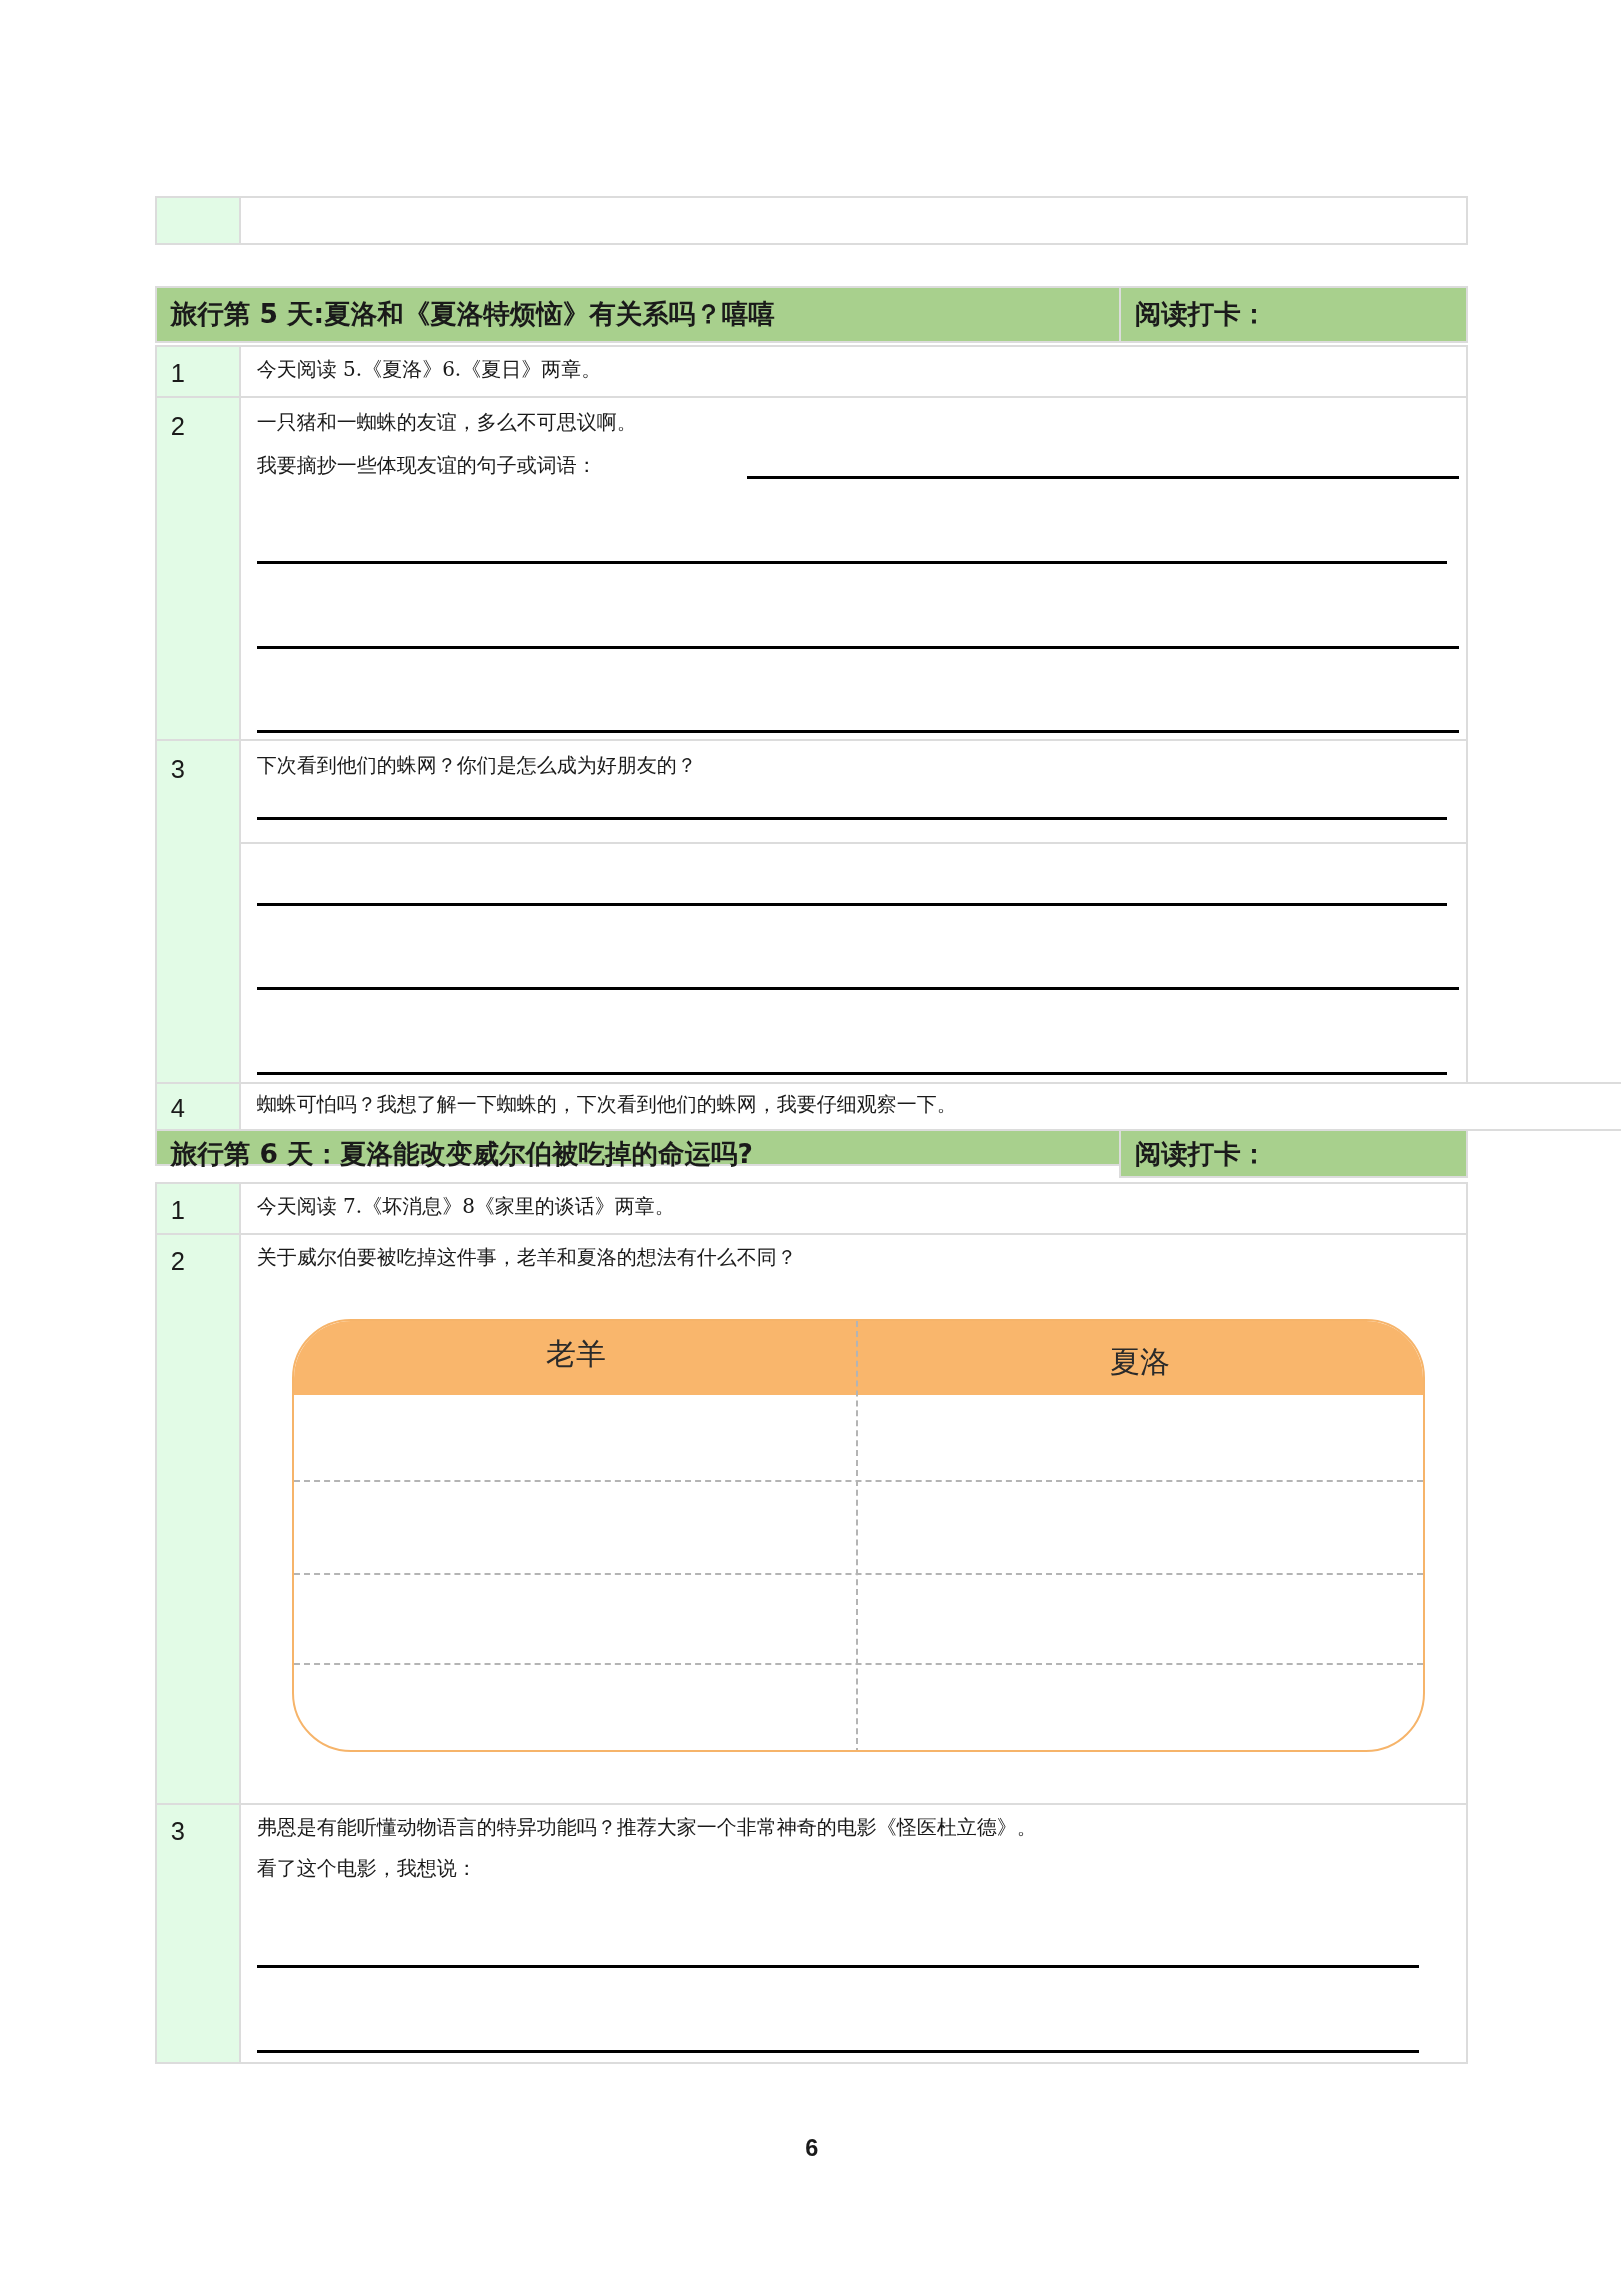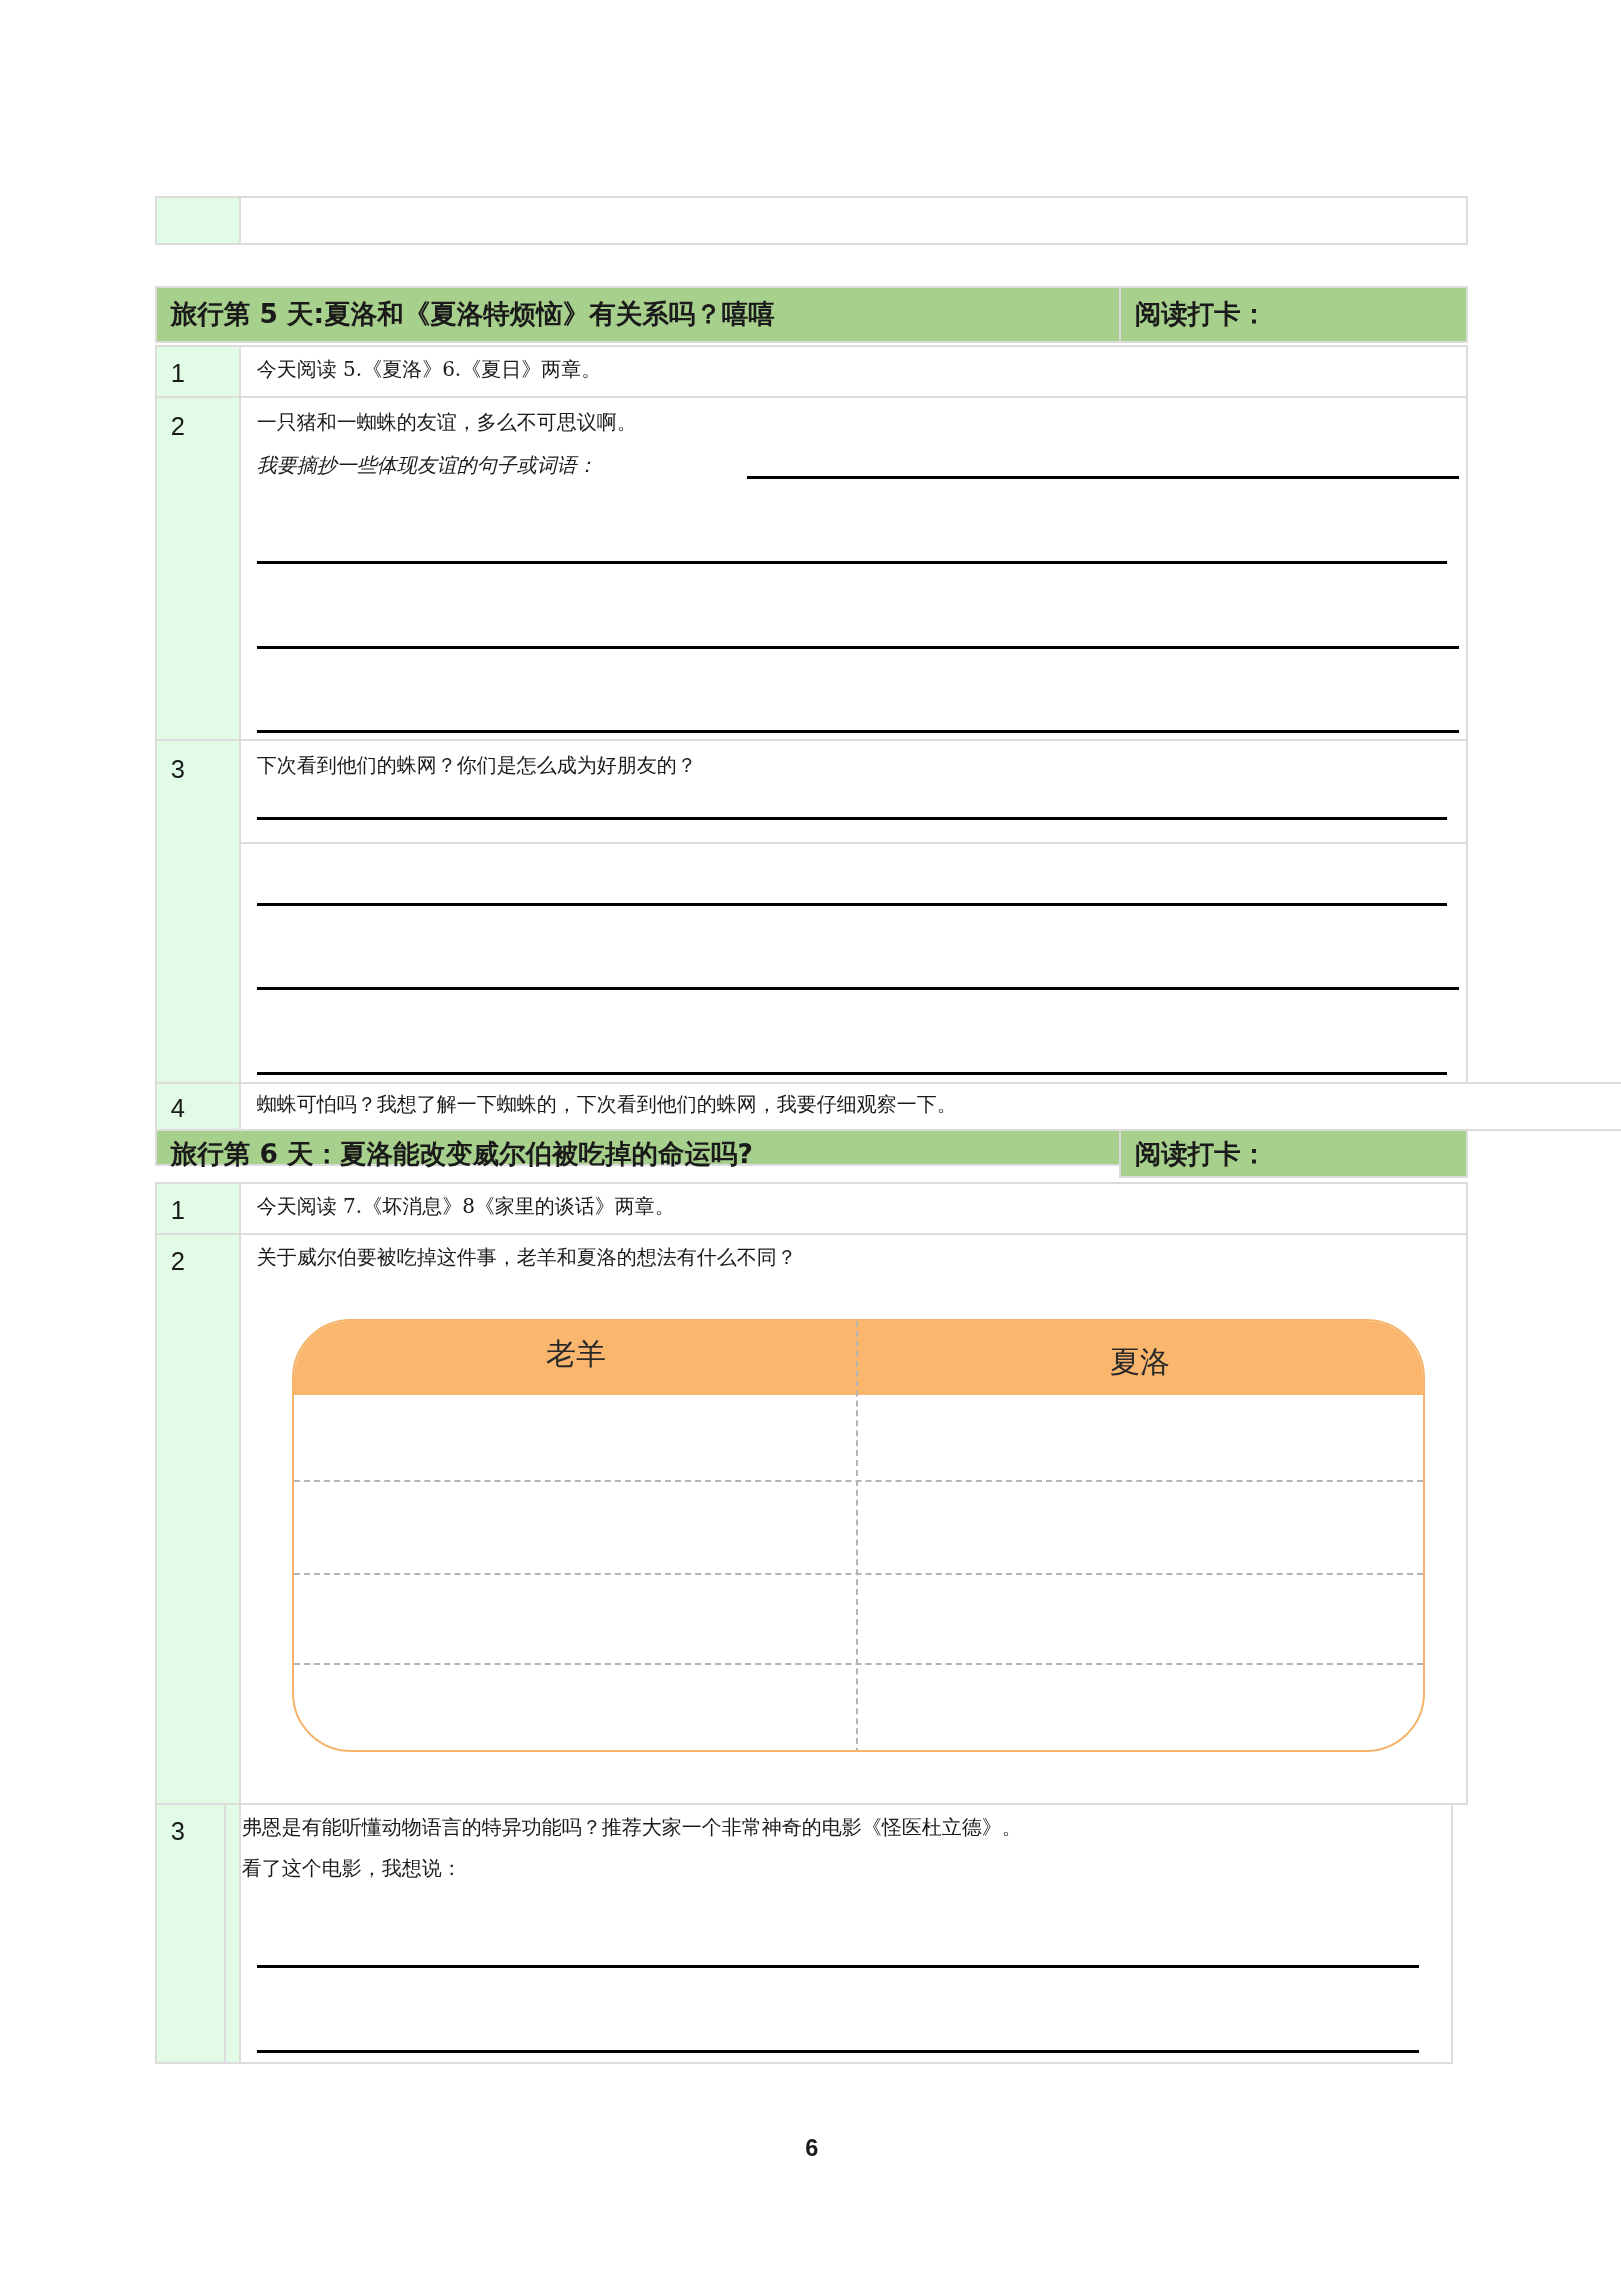--- a/index.html
+++ b/index.html
@@ -52,21 +52,21 @@
   </div>
   <div class="abs cell-border" style="left:239px;top:345px;width:1229px;height:53px;">
     <span class="abs txt" style="left:15.7px;top:11.8px;">今天阅读 5.《夏洛》6.《夏日》两章。</span>
   </div>
 
   <div class="abs cell-border numcol" style="left:155px;top:396px;width:86px;height:345px;">
     <span class="abs num" style="left:13.7px;top:13.7px;">2</span>
   </div>
   <div class="abs cell-border" style="left:239px;top:396px;width:1229px;height:448px;">
     <span class="abs txt" style="left:15.7px;top:13.7px;">一只猪和一蜘蛛的友谊，多么不可思议啊。</span>
-    <span class="abs txt" style="left:15.7px;top:57px;font-style:italic;">我要摘抄一些体现友谊的句子或词语：</span>
+    <span class="abs txt" style="left:15.7px;top:57px;">我要摘抄一些体现友谊的句子或词语：</span>
   </div>
   <div class="abs rule" style="left:747px;top:476px;width:712px;"></div>
   <div class="abs rule" style="left:257px;top:561px;width:1190px;"></div>
   <div class="abs rule" style="left:257px;top:646px;width:1202px;"></div>
   <div class="abs rule" style="left:257px;top:730px;width:1202px;"></div>
 
   <div class="abs cell-border numcol" style="left:155px;top:739px;width:86px;height:345px;">
     <span class="abs num" style="left:13.7px;top:13.7px;">3</span>
   </div>
   <div class="abs cell-border" style="left:239px;top:739px;width:1229px;height:345px;">
@@ -115,21 +115,21 @@
     <div class="abs dash-h" style="left:0;top:159px;width:100%;"></div>
     <div class="abs dash-h" style="left:0;top:252px;width:100%;"></div>
     <div class="abs dash-h" style="left:0;top:342px;width:100%;"></div>
     <div class="abs" style="left:0;top:74px;width:561px;height:359px;"></div>
     <div class="abs" style="left:567px;top:74px;width:567px;height:359px;"></div>
   </div>
 
   <div class="abs cell-border numcol" style="left:155px;top:1803px;width:86px;height:261px;">
     <span class="abs num" style="left:13.7px;top:11.8px;">3</span>
   </div>
-  <div class="abs cell-border" style="left:224px;top:1803px;width:1229px;height:261px;padding-left:25px;">
+  <div class="abs cell-border" style="left:239px;top:1803px;width:1229px;height:261px;padding-left:25px;">
     <span class="abs txt" style="left:15.7px;top:11.8px;">弗恩是有能听懂动物语言的特异功能吗？推荐大家一个非常神奇的电影《怪医杜立德》。</span>
     <span class="abs txt" style="left:15.7px;top:53px;">看了这个电影，我想说：</span>
   </div>
   <div class="abs rule" style="left:257px;top:1965px;width:1162px;"></div>
   <div class="abs rule" style="left:257px;top:2050px;width:1162px;"></div>
 </div>
 
 <div class="abs pagenum" style="left:802px;top:2135px;width:19.6px;text-align:center;">6</div>
 
 

